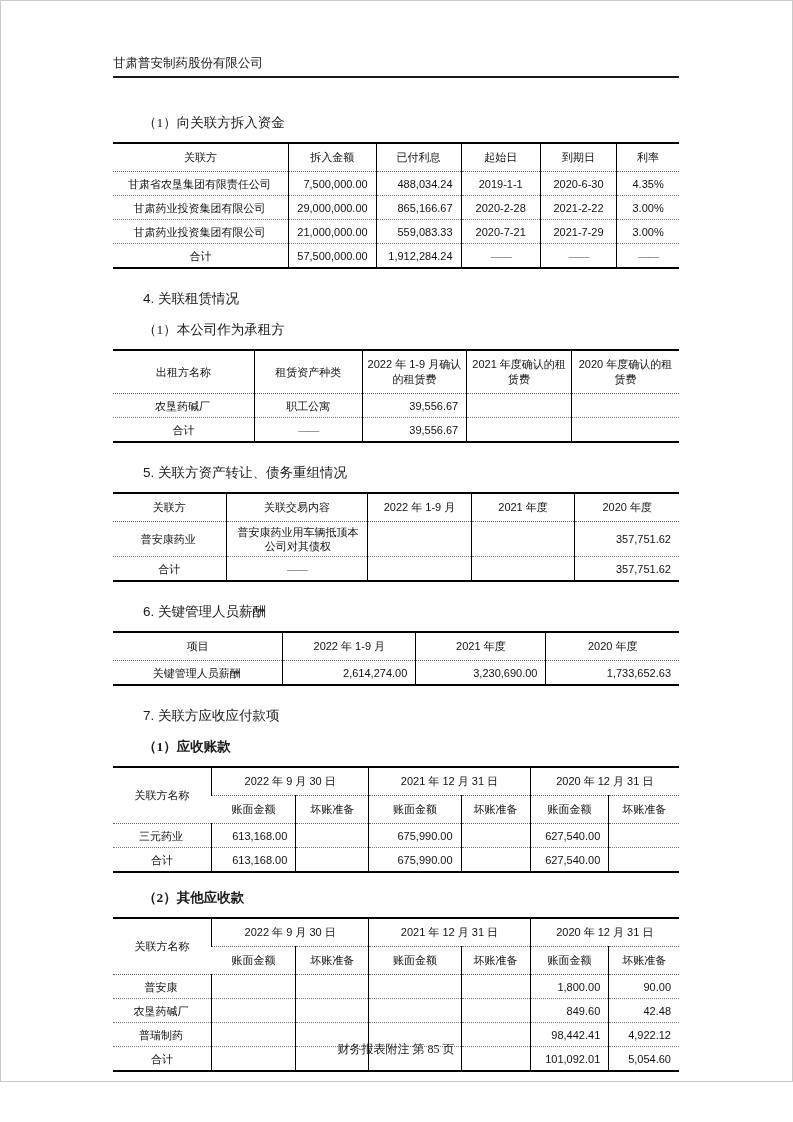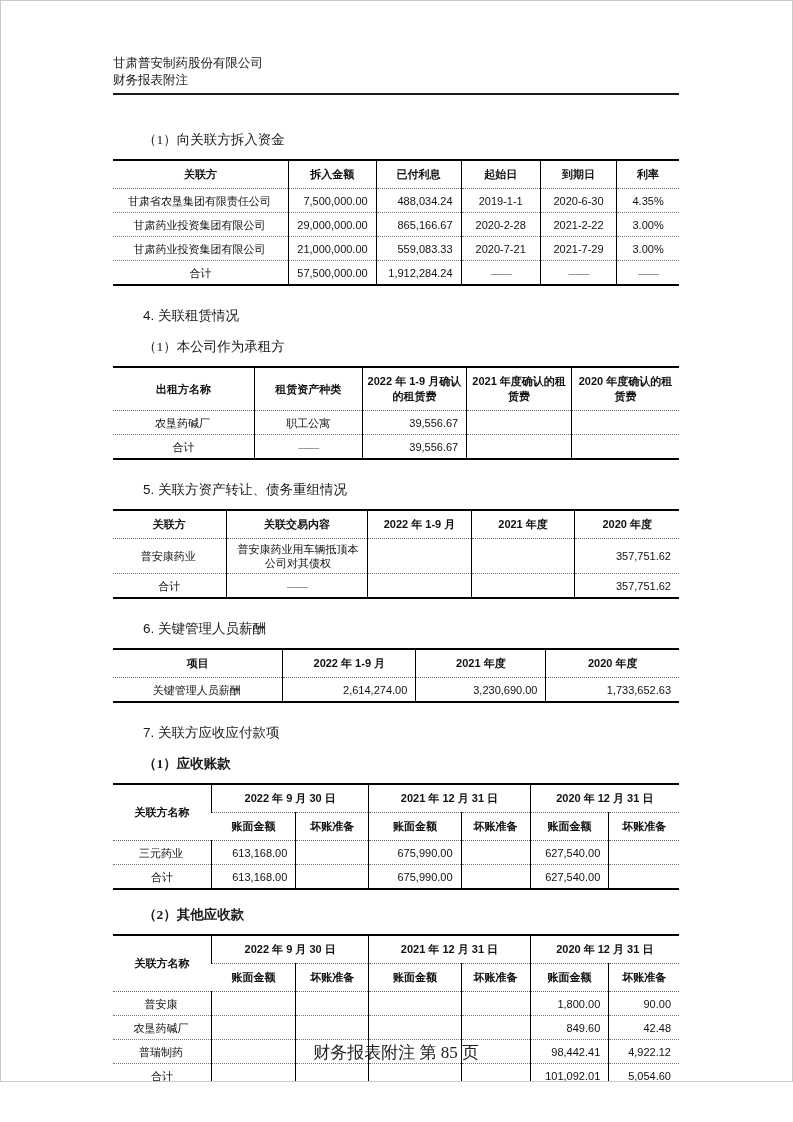--- a/index.html
+++ b/index.html
@@ -34,47 +34,46 @@
   .mt-sub    { margin-top:13px; }
   .mt-sub2   { margin-top:16px; }
 
   table {
     width:100%; border-collapse:collapse; table-layout:fixed;
     margin-top:10px;
     border-top:2px solid #000; border-bottom:2px solid #000;
     font-family:"Liberation Sans","DejaVu Sans",sans-serif;
     font-size:11px; color:#111;
   }
-  th { font-weight:bold; text-align:center; vertical-align:middle;
+  th { font-weight:normal; text-align:center; vertical-align:middle;
        padding:6px 3px; line-height:15px; border-bottom:1px dotted #666; }
   td { vertical-align:middle; padding:4.5px 4px; line-height:14px;
        border-bottom:1px dotted #777; }
   tr:last-child td { border-bottom:none; }
   th + th, td + td { border-left:1px solid #000; }
   .l { text-align:center; padding-left:2px; }
   .c { text-align:center;margin-top:8px; }
   .r { text-align:right; padding-right:8px; }
   .dash { color:#7d7d7d; letter-spacing:-1px; }
   .wrapcell { padding:3px 4px 3px 6px; }
 
   .footer {
     position:absolute; left:112px; top:1040px; width:566px;
-    text-align:center; font-size:17px; color:#222;
+    text-align:center; font-size:12px; color:#222;
     font-family:"Liberation Serif","DejaVu Serif",serif;
   }
 </style>
 </head>
 <body>
 
 <div class="page">
   <div class="content">
 
     <div class="doc-header">
       <div>甘肃普安制药股份有限公司</div>
-      <div>财务报表附注</div>
     </div>
     <hr class="head-rule">
 
     <p class="subhead mt-title1">（1）向关联方拆入资金</p>
 
     <table>
       <colgroup>
           <col style="width:31%">
           <col style="width:15.5%">
           <col style="width:15%">

